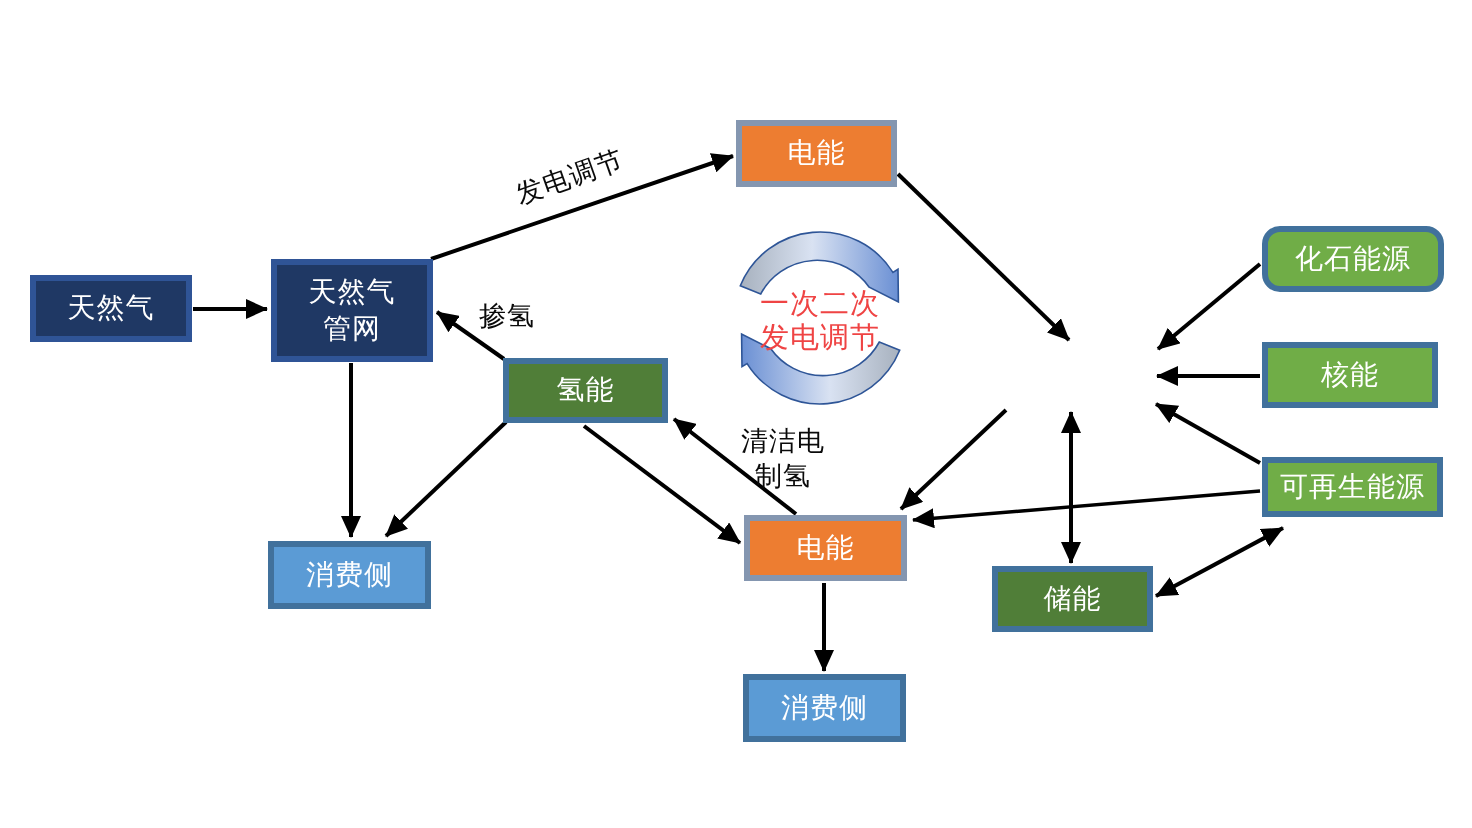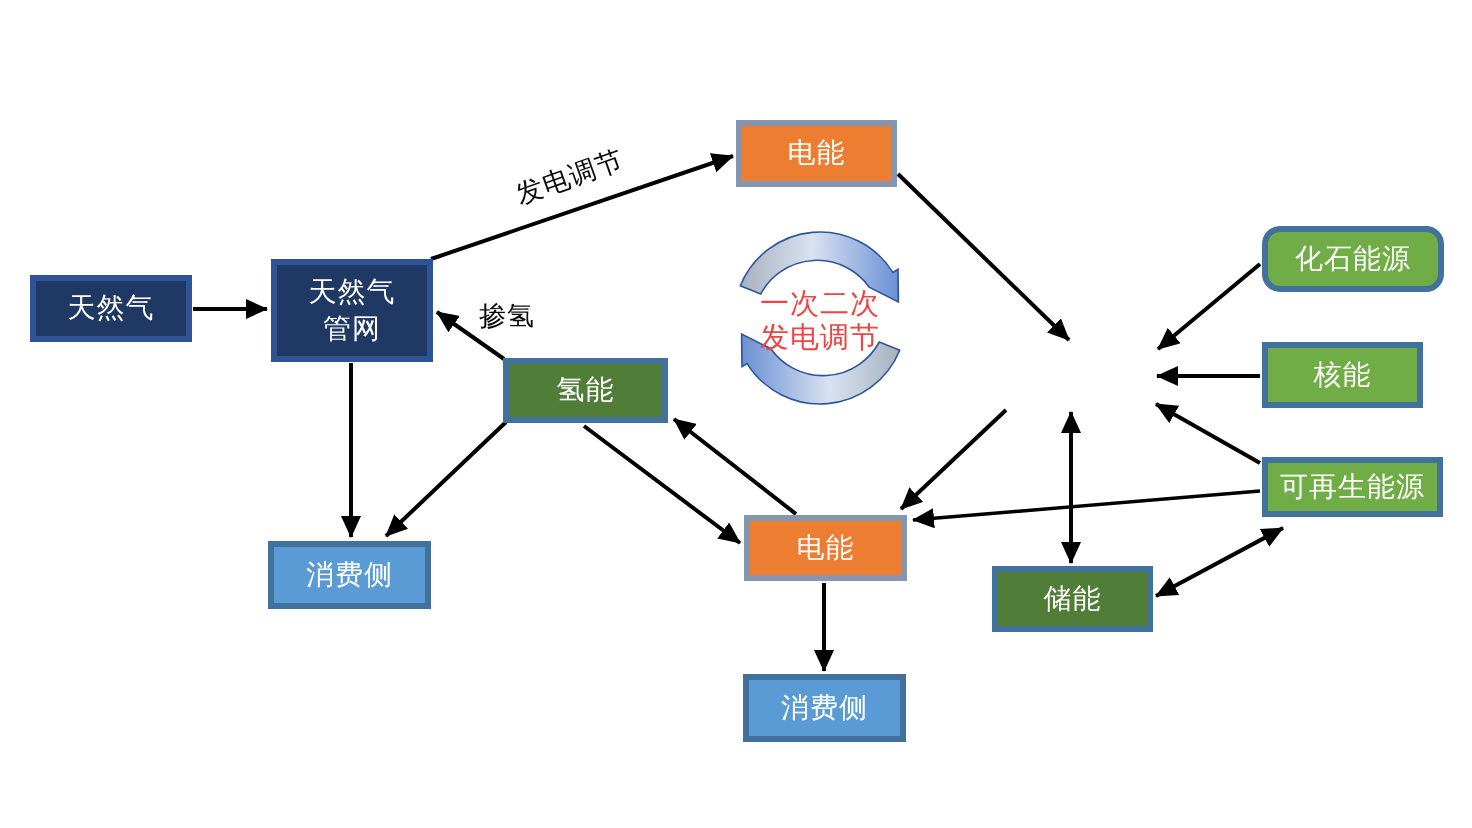--- a/index.html
+++ b/index.html
@@ -86,21 +86,21 @@
 
   <div class="node orange" style="left:736px;top:120px;width:161px;height:67px;">
     <span>电能</span>
   </div>
 
 
   <div class="node green" style="left:1262px;top:226px;width:182px;height:66px;border-radius:18px;">
     <span>化石能源</span>
   </div>
 
-  <div class="node green" style="left:1262px;top:342px;width:161px;height:66px;">
+  <div class="node green" style="left:1262px;top:342px;width:176px;height:66px;">
     <span>核能</span>
   </div>
 
   <div class="node green" style="left:1262px;top:457px;width:181px;height:60px;">
     <span>可再生能源</span>
   </div>
 
   <div class="node dgreen" style="left:503px;top:358px;width:165px;height:65px;">
     <span>氢能</span>
   </div>
@@ -118,19 +118,23 @@
   </div>
 
   <div class="node lblue" style="left:743px;top:674px;width:163px;height:68px;">
     <span>消费侧</span>
   </div>
 
   <div class="edge-label" style="left:505px;top:160px;width:130px;transform:rotate(-19.5deg);">发电调节</div>
 
   <div class="edge-label" style="left:479px;top:299px;">掺氢</div>
 
+  <div class="edge-label" style="left:730px;top:424px;width:106px;">
+    <span class="lbl-line">清洁电</span>
+    <span class="lbl-line">制氢</span>
+  </div>
 
   <div class="center-label">
     <span class="lbl-line">一次二次</span>
     <span class="lbl-line">发电调节</span>
   </div>
 
 </div>
 
 </body></html>

